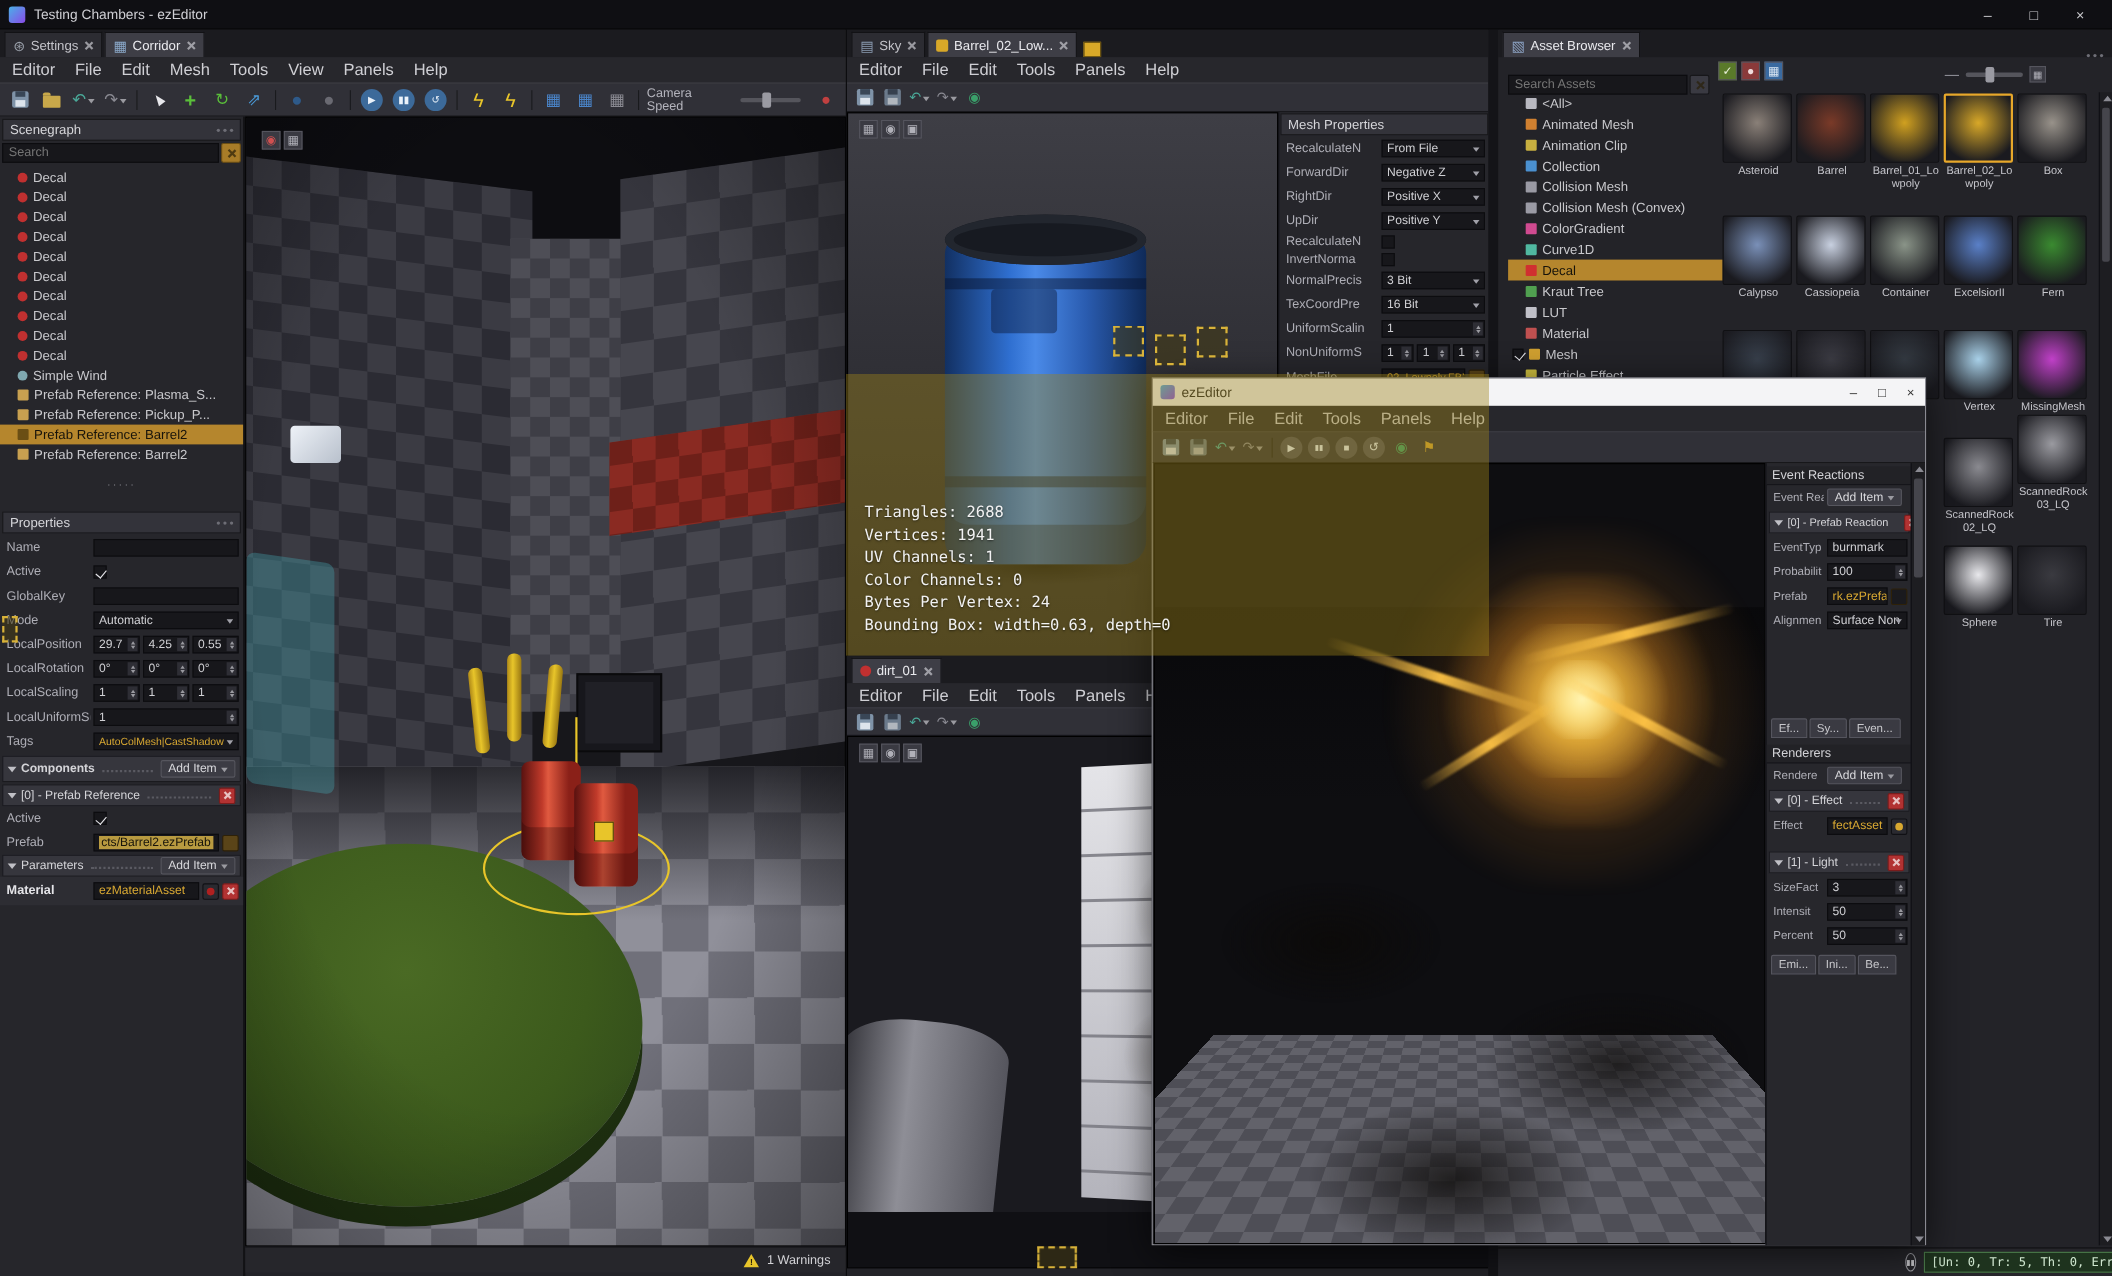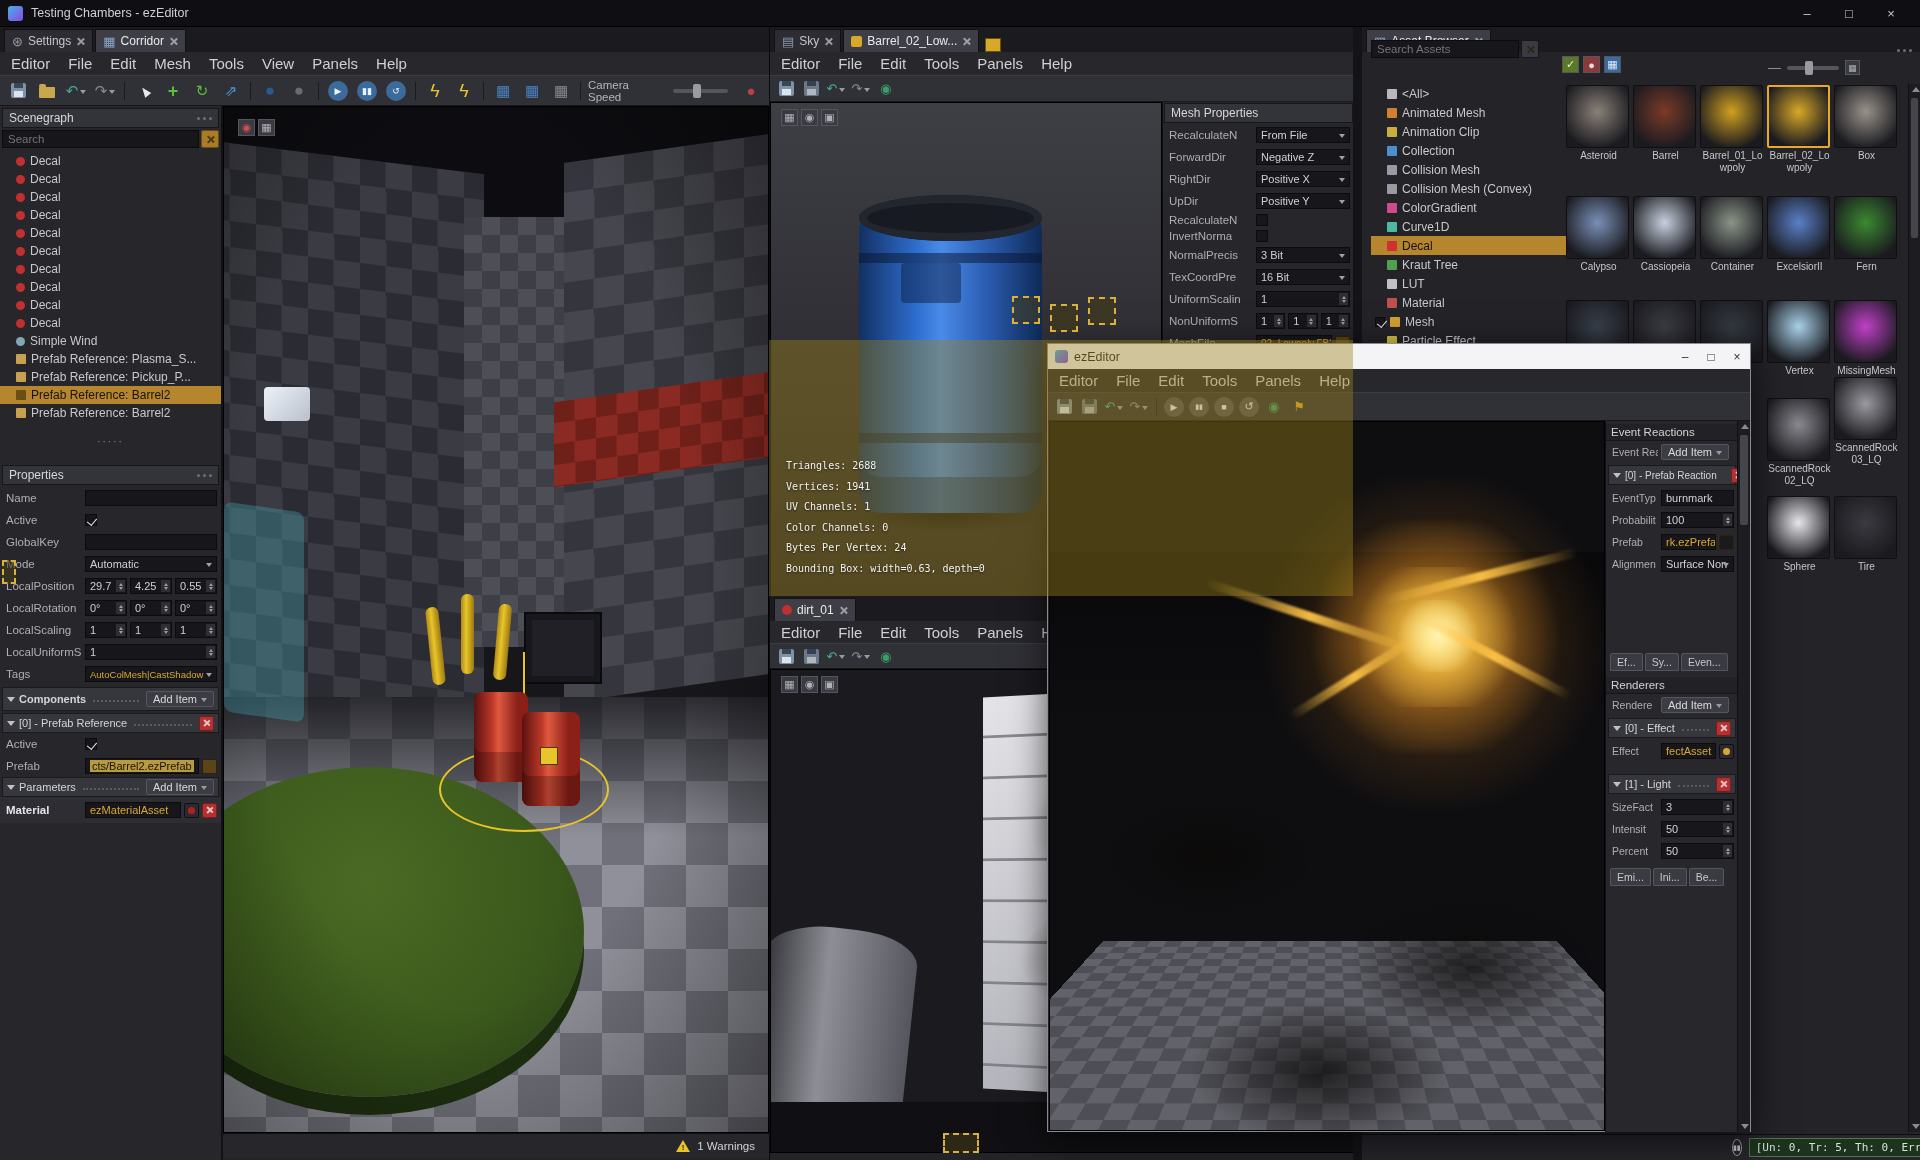--- a/index.html
+++ b/index.html
@@ -75,21 +75,21 @@
 .dotfill{flex:1;border-bottom:2px dotted #5a5a62;margin:0 3px;transform:translateY(2px)}
 .gold{color:#d8a832}
 .tansel{background:#b89a40;color:#17140a;padding:0 2px}
 .browsebtn{width:15px;height:15px;background:#5a4418;border:1px solid #2e2108;border-radius:2px;flex:none}
 .dotbtn{width:15px;height:15px;background:#2a2a30;border:1px solid #101014;border-radius:2px;display:flex;align-items:center;justify-content:center;flex:none}
 .dotbtn i{width:7px;height:7px;border-radius:50%;display:block}
 
 .vp{position:absolute;overflow:hidden;background:#17171b;border:1px solid #000}
 .gz{width:17px;height:17px;background:#3a3a42;border:1px solid #55555e;color:#b0b0b8;font-size:11px;display:flex;align-items:center;justify-content:center}
 .gzrow{position:absolute;display:flex;gap:3px;z-index:5}
-.statline{font-family:"DejaVu Sans Mono",monospace;font-size:10px;line-height:20.5px;color:#f2f2f2;text-shadow:0 1px 2px rgba(0,0,0,.55);white-space:pre}
+.statline{font-family:"DejaVu Sans Mono",monospace;font-size:14px;line-height:20.5px;color:#f2f2f2;text-shadow:0 1px 2px rgba(0,0,0,.55);white-space:pre}
 .vstrip{position:absolute;background:#26262b;border-top:1px solid #0e0e11;display:flex;align-items:center;justify-content:flex-end;padding-right:14px;gap:7px;font-size:11.5px;color:#d2d2d6}
 .warn-tri{width:0;height:0;border-left:7px solid transparent;border-right:7px solid transparent;border-bottom:12px solid #e8c52a;position:relative}
 .warn-tri span{position:absolute;left:-1.5px;top:3px;font-size:8px;color:#2a2208;font-weight:bold}
 .statbox{height:19px;border:1px solid #4a7a4a;background:#1e331e;color:#cfe6cf;font-size:11px;display:flex;align-items:center;padding:0 6px;font-family:"DejaVu Sans Mono",monospace;white-space:nowrap}
 .pausecirc{width:17px;height:17px;border-radius:50%;border:1.5px solid #9a9aa0;display:flex;align-items:center;justify-content:center;color:#c8c8cc;font-size:7px}
 
 .cell{position:absolute;width:65px}
 .thumb{width:63px;height:63px;border:1px solid #101013;background:radial-gradient(circle at 50% 42%, var(--c,#555) 0%, #1a1a1f 80%);border-radius:2px}
 .thumb.selstroke{border:2px solid #e8a82a}
 .tlabel{margin-top:2px;font-size:10px;line-height:12px;color:#c6c6cc;text-align:center;word-break:break-all;max-height:25px;overflow:hidden}
@@ -718,21 +718,21 @@
         <span class="gsm" style="color:#8aa0c0">▧</span>
         <span>Asset Browser</span>
         <span class="xi"></span>
       </div>
       <div class="grip" style="margin-right:8px">
           <i></i>
           <i></i>
           <i></i>
         </div>
     </div>
-    <div class="searchband" style="left:9px;top:13px;width:168px">
+    <div class="searchband" style="left:9px;top:41px;width:183px">
       <input class="search" placeholder="Search Assets" style="">
       <div class="clearbtn" style="background:#3a3a42;border-color:#17171a">
           <span class="xi"></span>
         </div>
     </div>
     <div class="abs" style="left:200px;top:29px;display:flex;gap:4px">
       <div class="gz" style="background:#5a7a2a;color:#e8f0d8">✓</div>
       <div class="gz" style="background:#8a3a3a;color:#f0dcdc">●</div>
       <div class="gz" style="background:#3a6aa0;color:#dce8f4">▦</div>
     </div>

